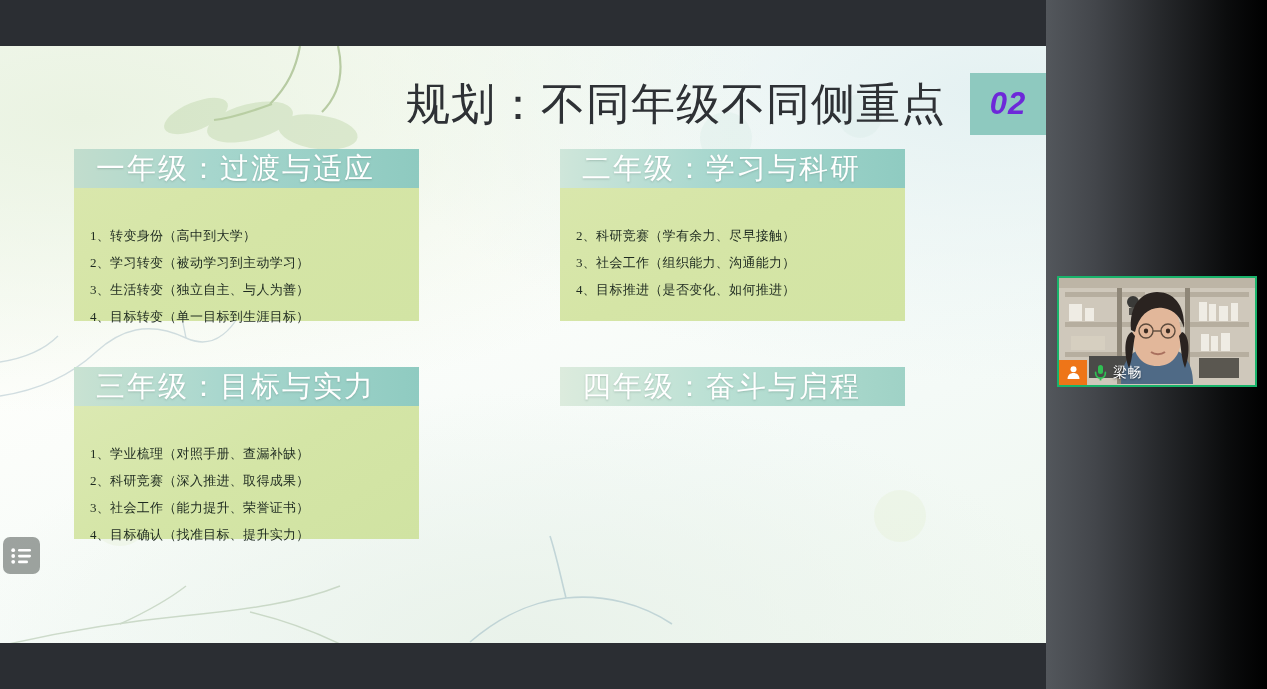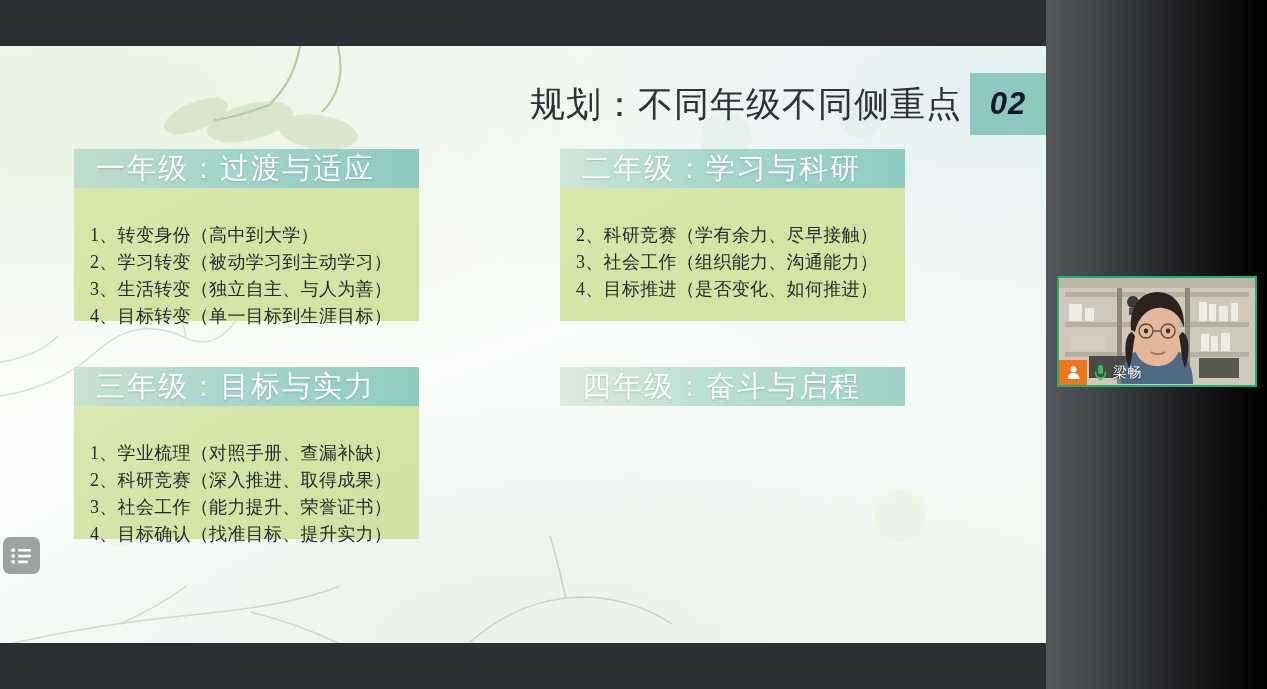--- a/index.html
+++ b/index.html
@@ -34,27 +34,27 @@
   }
   
   #slide-decor{ position:absolute; inset:0; pointer-events:none; }
 
   
   #slide-header{
     position:absolute; left:0; top:27px; width:1046px; height:62px;
     display:flex; align-items:center; justify-content:flex-end;
   }
   #slide-title{
-    font-size:35px; color:#2e3135; letter-spacing:1px;
+    font-size:44px; color:#2e3135; letter-spacing:1px;
     font-family:"Liberation Serif","DejaVu Serif",serif;
     white-space:nowrap;
   }
   #section-badge{
-    margin-left:8px; width:76px; height:62px;
-    background:#8ec9bf; color:#0f172a;
+    margin-left:24px; width:76px; height:62px;
+    background:#8ec9bf; color:#6d28d9;
     display:flex; align-items:center; justify-content:center;
     font-size:31px; font-style:italic; font-weight:bold; letter-spacing:1px;
     font-family:"Liberation Sans","DejaVu Sans",sans-serif;
   }
 
   
   #cards{
     position:absolute; left:74px; top:103px;
     width:832px; display:grid;
     grid-template-columns:345px 345px; grid-column-gap:141px; grid-row-gap:46px;
@@ -72,21 +72,21 @@
   .card--c4 .card-header{ background:linear-gradient(90deg,#dcebdd 0%,#bae0d4 45%,#9fd2c6 100%); }
 
   .card-body{
     height:133px; padding:34px 0 0 16px;
     background:linear-gradient(150deg,#d9e7ac 0%,#d5e5a6 45%,#d2e4a4 100%);
   }
   .card--c3 .card-body{ background:linear-gradient(150deg,#dbe9b2 0%,#d4e5a6 50%,#d0e3a2 100%); }
   .card--c4 .card-body{ background:linear-gradient(150deg,#dceab4 0%,#d6e6a9 50%,#d2e4a4 100%); }
 
   .card-line{
-    font-size:18px; line-height:27px; color:#1e2a20;
+    font-size:13px; line-height:27px; color:#1e2a20;
     white-space:nowrap; letter-spacing:.3px;
   }
 
   
   #list-toggle{
     position:absolute; left:3px; top:537px; width:37px; height:37px;
     background:rgba(120,128,124,.72); border-radius:7px;
     display:flex; align-items:center; justify-content:center;
   }
   #list-toggle svg{ display:block; }

